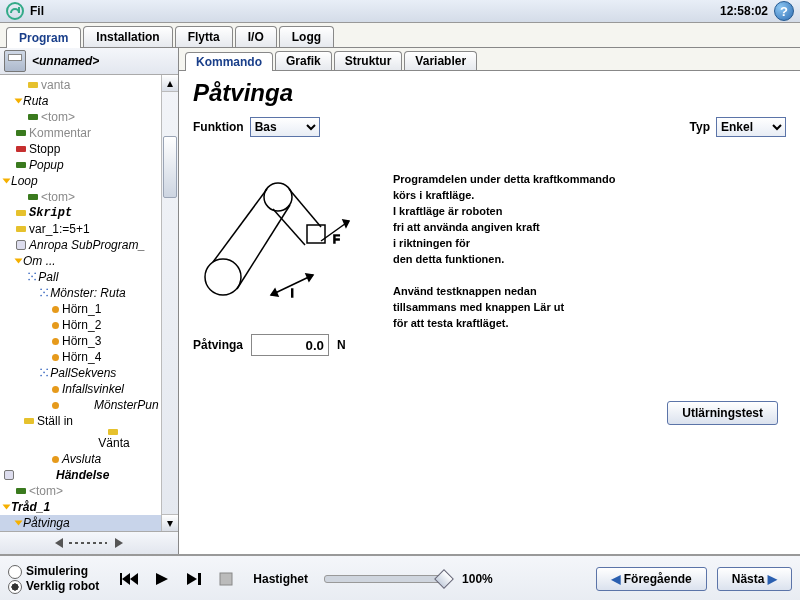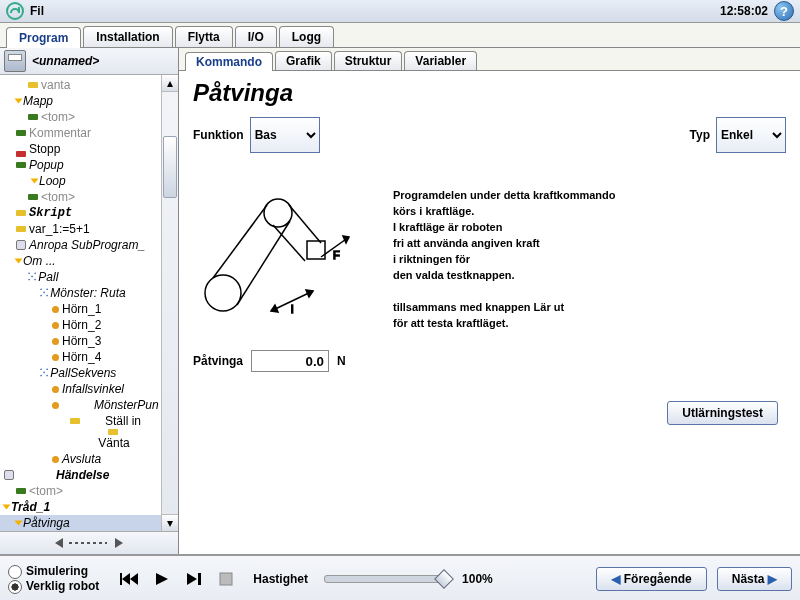--- a/index.html
+++ b/index.html
@@ -28,21 +28,21 @@
 .key9{display:inline-flex;color:#3565bf;font-weight:bold;margin-right:2px;font-size:10px}
 .scrollnav{height:22px;border-top:1px solid #aaa;display:flex;align-items:center;justify-content:center;background:linear-gradient(#f5f7fb,#e2e6ee)}
 .right{flex:1;display:flex;flex-direction:column}
 .subtabs{height:22px;display:flex;align-items:flex-end;padding-left:6px;background:#f5f5f0;border-bottom:1px solid #888}
 .subtab{padding:2px 10px;border:1px solid #888;border-bottom:none;border-radius:4px 4px 0 0;margin-right:2px;background:linear-gradient(#fff,#e6e9ee);font-weight:bold;cursor:pointer;font-size:12px}
 .subtab.active{background:#fff;color:#1a3f8a;position:relative;top:1px}
 .panel{flex:1;padding:8px 14px;position:relative}
 h1{margin:0 0 10px 0;font-style:italic;font-size:24px}
 .row1{display:flex;align-items:center;gap:6px}
 .lbl{font-weight:bold}
-select.combo{border:1px solid #5b74a8;background:linear-gradient(#fff,#e8edf5);font-weight:bold;height:36px;font-size:12px}
+select.combo{border:1px solid #5b74a8;background:linear-gradient(#fff,#e8edf5);font-weight:bold;height:20px;font-size:12px}
 .row1 .sp{flex:1}
 .mid{display:flex;margin-top:30px;gap:20px}
 .diagram{width:180px;height:160px}
 .desc{font-weight:bold;line-height:16px;font-size:11px;padding-top:4px}
 .forcein{display:flex;align-items:center;gap:8px;margin-top:4px}
 .forcein input{width:70px;text-align:right;border:1px solid #888;height:18px;font-weight:bold;padding-right:4px}
 .btn{border:1px solid #5b74a8;background:linear-gradient(#fff,#dbe2ee);padding:4px 14px;border-radius:3px;font-weight:bold;cursor:pointer;font-size:12px}
 .testbtn{position:absolute;right:22px;top:330px}
 .footer{height:46px;border-top:2px solid #999;display:flex;align-items:center;padding:0 8px;background:linear-gradient(#f4f6fa,#e8ecf2)}
 .simcol{font-size:12px;font-weight:bold;line-height:15px}
@@ -94,39 +94,39 @@
         <div class="arr">▴</div>
         <div class="thumb2"></div>
         <div class="arr b">▾</div>
       </div>
     <div class="treerow" style="padding-left: 28px;">
           <span class="bar-y"></span>
           <span style="color:#8a8a8a;">vanta</span>
         </div>
         <div class="treerow" style="padding-left: 16px;">
           <span class="tri"></span>
-          <span style="font-style:italic;">Mapp</span>
+          <span style="font-style:italic;">Ruta</span>
         </div>
         <div class="treerow" style="padding-left: 28px;">
           <span class="bar-g"></span>
           <span style="color:#8a8a8a;">&lt;tom&gt;</span>
         </div>
         <div class="treerow" style="padding-left: 16px;">
           <span class="bar-g"></span>
           <span style="color:#8a8a8a;">Kommentar</span>
         </div>
-        <div class="treerow" style="padding-left: 16px; align-items: flex-end;">
+        <div class="treerow" style="padding-left: 16px;">
           <span class="bar-r"></span>
           <span style="">Stopp</span>
         </div>
         <div class="treerow" style="padding-left: 16px;">
           <span class="bar-g"></span>
           <span style="font-style:italic;">Popup</span>
         </div>
-        <div class="treerow" style="padding-left: 32px;">
+        <div class="treerow" style="padding-left: 4px;">
           <span class="tri"></span>
           <span style="font-style:italic;">Loop</span>
         </div>
         <div class="treerow" style="padding-left: 28px;">
           <span class="bar-g"></span>
           <span style="color:#8a8a8a;">&lt;tom&gt;</span>
         </div>
         <div class="treerow" style="padding-left: 16px; font-family: Liberation Mono, monospace;">
           <span class="bar-y"></span>
           <span style="font-weight:bold;font-style:italic;">Skript</span>
@@ -172,21 +172,21 @@
           <span style="font-style:italic;">PallSekvens</span>
         </div>
         <div class="treerow" style="padding-left: 52px;">
           <span class="dot-o"></span>
           <span style="font-style:italic;">Infallsvinkel</span>
         </div>
         <div class="treerow" style="padding-left: 52px; gap: 32px;">
           <span class="dot-o"></span>
           <span style="font-style:italic;">MönsterPun</span>
         </div>
-        <div class="treerow" style="padding-left: 70px; gap: 22px;">
+        <div class="treerow" style="padding-left: 24px;">
           <span class="bar-y"></span>
           <span style="">Ställ in</span>
         </div>
         <div class="treerow" style="padding-left: 52px; flex-direction: column;">
           <span class="bar-y"></span>
           <span style="">Vänta</span>
         </div>
         <div class="treerow" style="padding-left: 52px;">
           <span class="dot-o"></span>
           <span style="font-style:italic;">Avsluta</span>
@@ -252,21 +252,21 @@
               <polygon points="78,128 85,129 82,122" fill="#000"></polygon>
               <text x="98" y="130" font-size="11" font-family="Arial">l</text>
             </g>
           </svg>
           <div class="forcein">
             <span class="lbl">Påtvinga</span>
             <input value="0.0" style="">
             <span class="lbl">N</span>
           </div>
         </div>
-        <div class="desc" id="desc"><div>Programdelen under detta kraftkommando</div><div>körs i kraftläge.</div><div>I kraftläge är roboten</div><div>fri att använda angiven kraft</div><div>i riktningen för</div><div>den valda testknappen.</div><br><div>tillsammans med knappen Lär ut</div><div>för att testa kraftläget.</div></div>
+        <div class="desc" id="desc"><div>Programdelen under detta kraftkommando</div><div>körs i kraftläge.</div><div>I kraftläge är roboten</div><div>fri att använda angiven kraft</div><div>i riktningen för</div><div>den detta funktionen.</div><br><div>Använd testknappen nedan</div><div>tillsammans med knappen Lär ut</div><div>för att testa kraftläget.</div></div>
       </div>
       <button class="btn testbtn">Utlärningstest</button>
     </div>
   </div>
 </div>
 
 <div class="footer">
   <div class="simcol">
     <div class="simrow">
         <span class="radio"></span>

